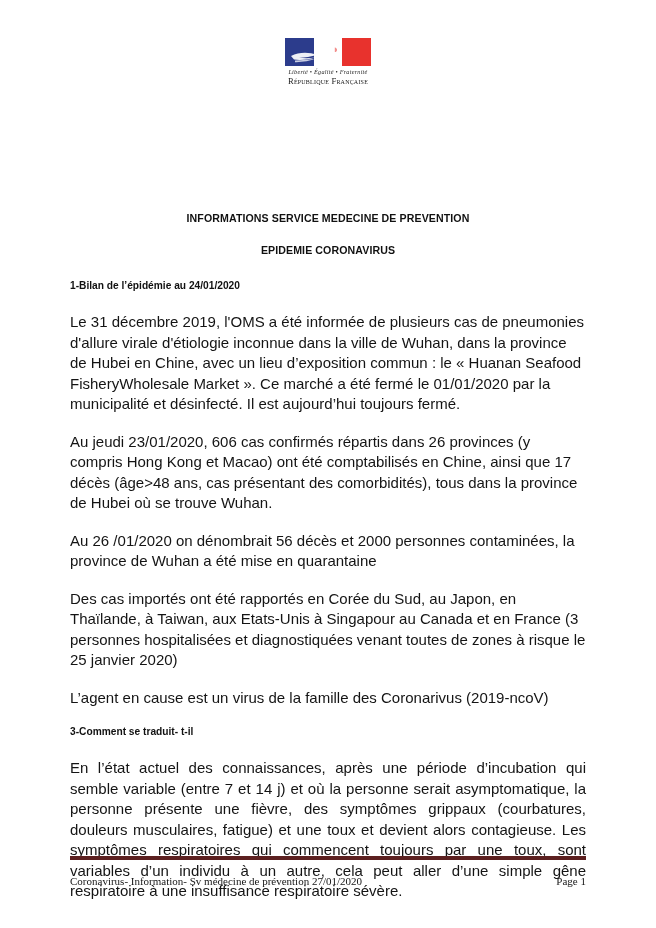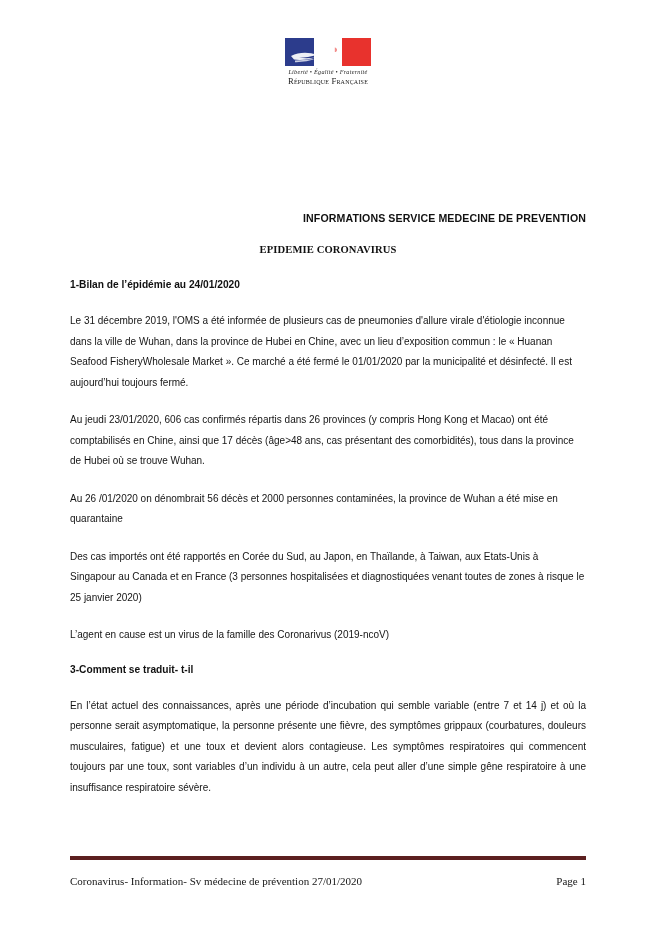--- a/index.html
+++ b/index.html
@@ -77,45 +77,44 @@
   .ministry .l2 { display: block; }
 
   
   .content {
     position: absolute;
     left: 70px;
     top: 212px;
     width: 516px;
   }
   .doc-title {
-    text-align: right;
+    text-align: center;
     font-weight: bold;
     font-size: 10.6px;
     letter-spacing: 0.1px;
     color: #111111;
     margin: 0 0 20px 0;
   }
   .doc-subtitle {
     text-align: center;
     font-weight: bold;
     font-size: 10.6px;
     letter-spacing: 0.1px;
     color: #111111;
     margin: 0 0 23px 0;
-    font-family: Liberation Serif, serif;
   }
   .section-heading {
     font-weight: bold;
     font-size: 10.2px;
     color: #111111;
     margin: 0 0 19px 0;
     line-height: 14px;
   }
   .para {
-    font-size: 10px;
+    font-size: 15px;
     line-height: 20.5px;
     color: #141414;
     margin: 0 0 17px 0;
     text-align: left;
   }
   .para.justify {
     text-align: justify;
   }
 
   

